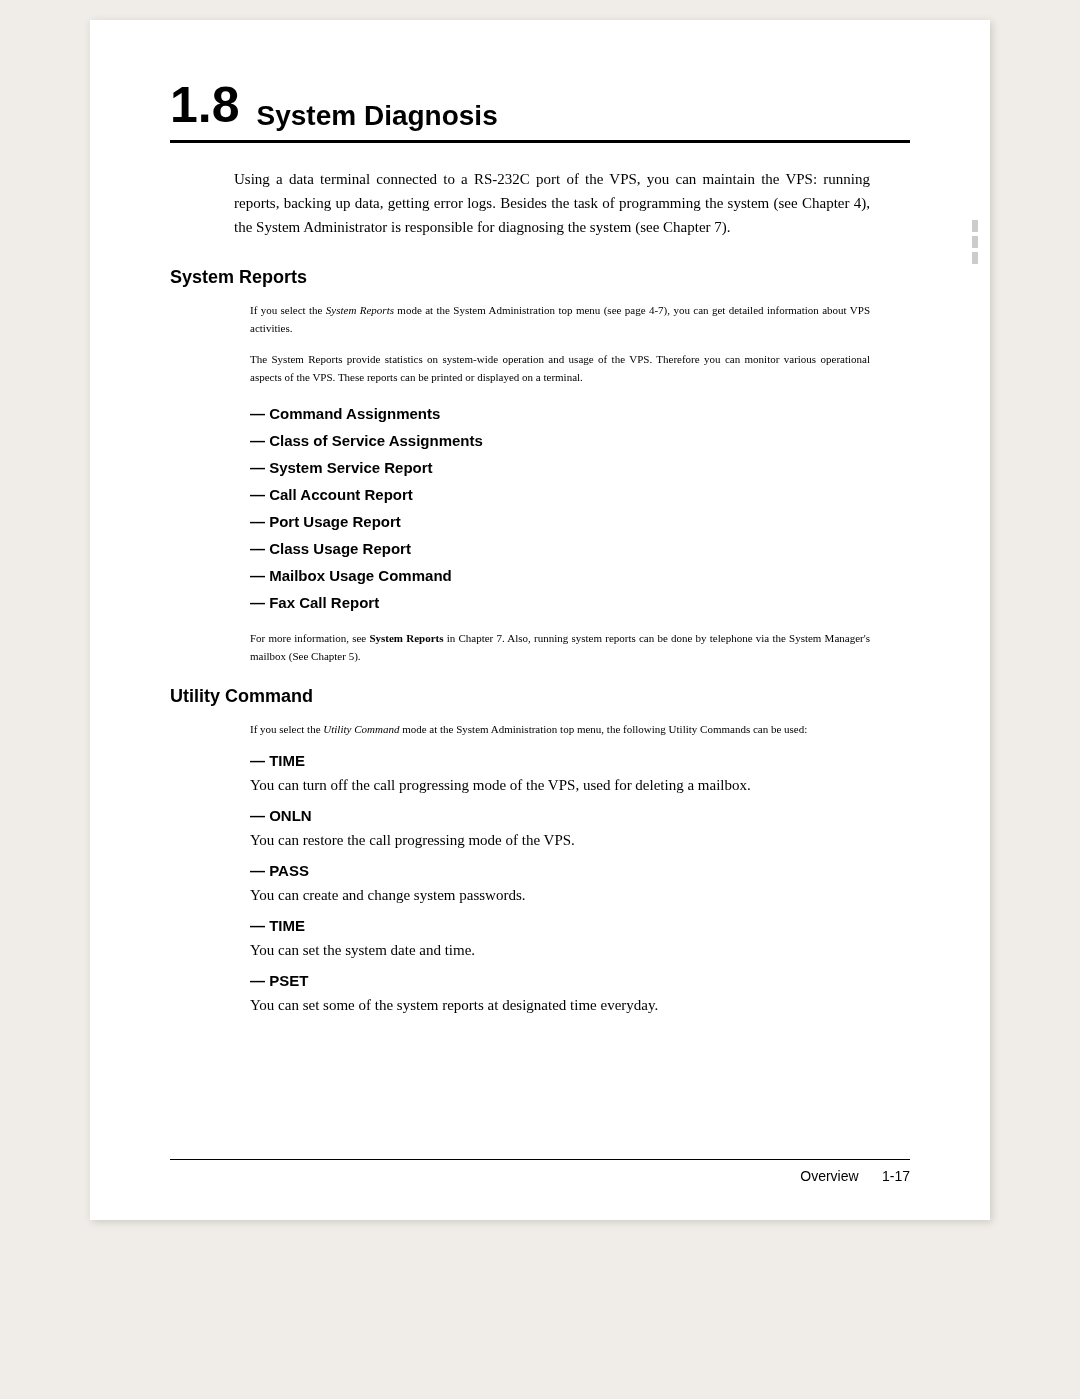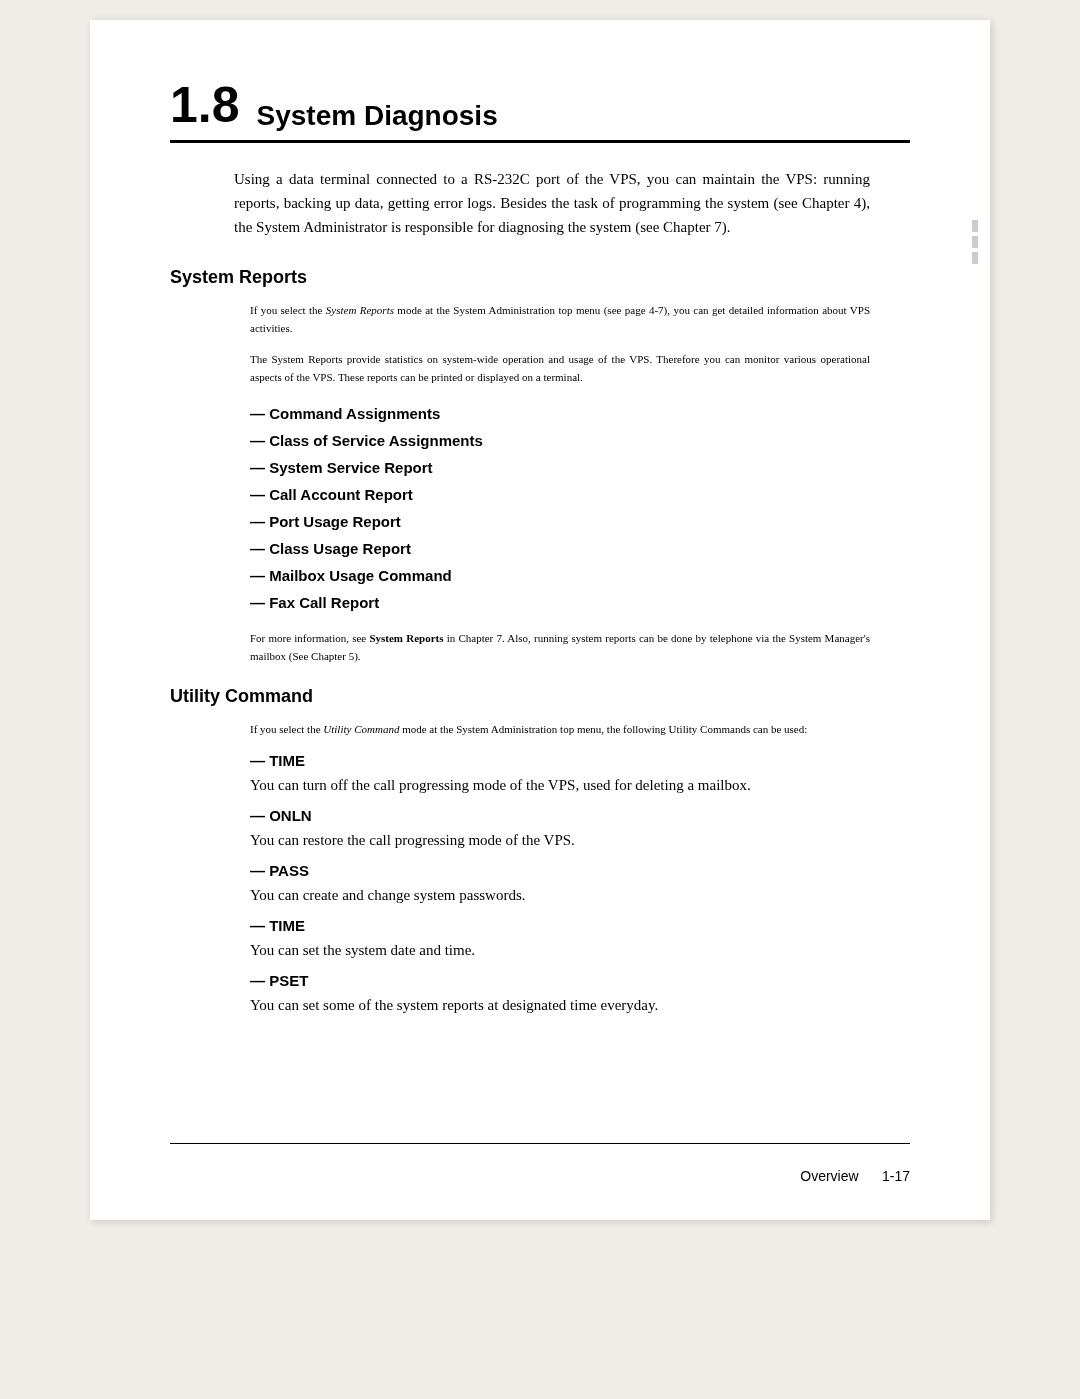--- a/index.html
+++ b/index.html
@@ -131,21 +131,21 @@
 
     .page-footer {
       position: absolute;
       bottom: 36px;
       left: 80px;
       right: 80px;
       display: flex;
       justify-content: flex-end;
       align-items: center;
       border-top: 1px solid #000;
-      padding-top: 24px;
+      padding-top: 8px;
     }
 
     .footer-text {
       font-size: 14px;
       font-family: Arial, Helvetica, sans-serif;
     }
 
     .right-edge-marks {
       position: absolute;
       right: 12px;

